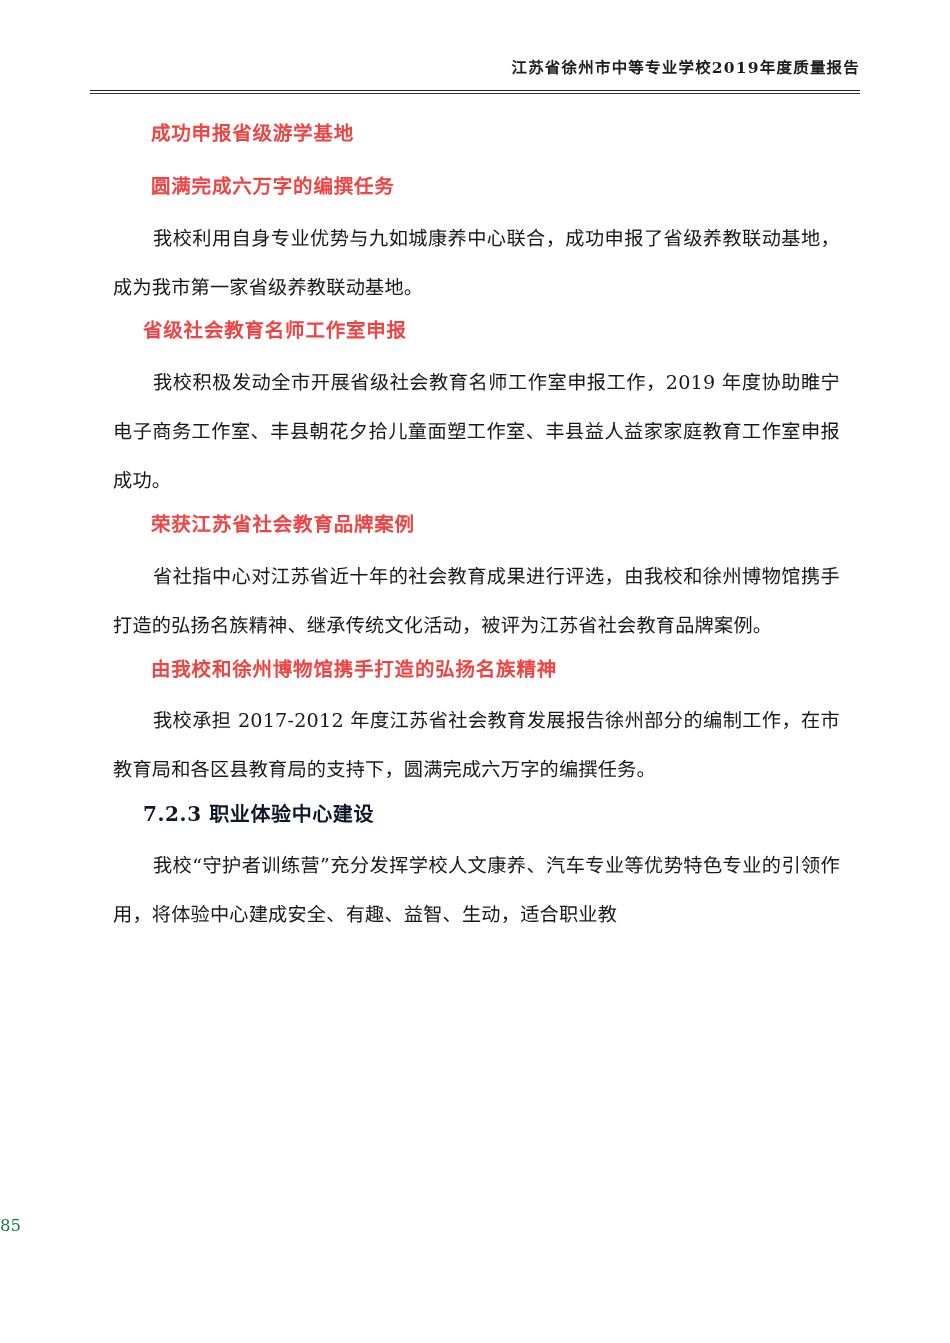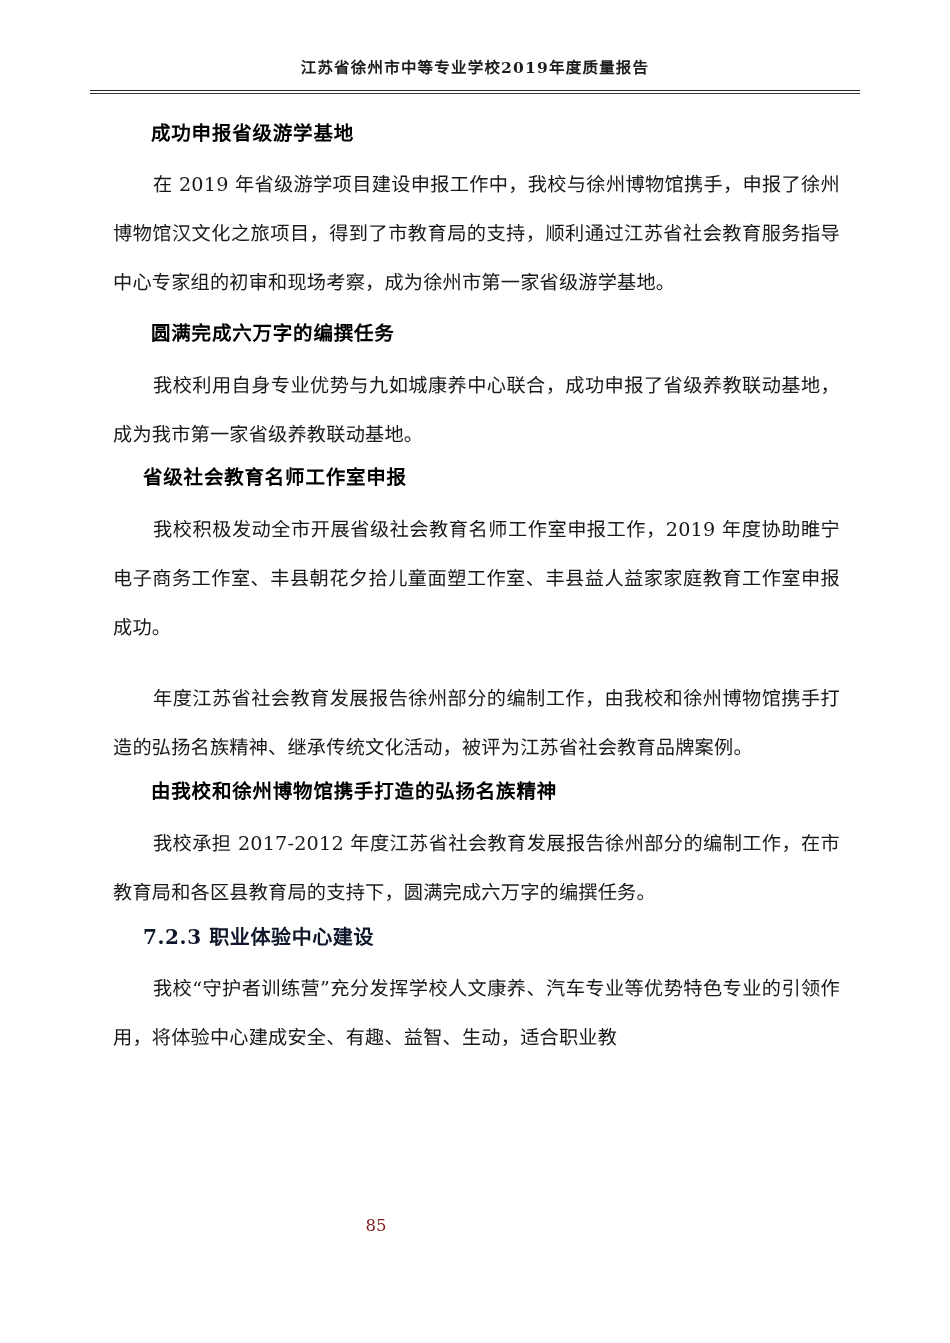--- a/index.html
+++ b/index.html
@@ -24,21 +24,21 @@
     height: 1343px;
     box-sizing: border-box;
   }
 
   
   .page-header {
     position: absolute;
     top: 58px;
     left: 90px;
     width: 770px;
-    text-align: center;
+    text-align: right;
   }
   .page-header .header-text {
     display: inline-block;
     font-family: "DejaVu Serif", "Liberation Serif", serif;
     font-weight: bold;
     font-size: 15.5px;
     letter-spacing: 1.2px;
     color: #1d1d1d;
     line-height: 1.2;
     white-space: nowrap;
@@ -60,21 +60,21 @@
     top: 122px;
     left: 113px;
     width: 727px;
   }
 
   .sec-heading {
     font-family: "DejaVu Serif", "Liberation Serif", serif;
     font-weight: bold;
     font-size: 19.5px;
     line-height: 1.25;
-    color: #000000;
+    color: #ef4444;
     margin: 0;
     padding: 0;
     letter-spacing: 0.8px;
     white-space: nowrap;
   }
   .sec-heading.indent-1 { padding-left: 38px; }
   .sec-heading.indent-0 { padding-left: 30px; font-family: Liberation Mono, monospace; }
 
   .numbered-heading {
     font-family: "DejaVu Serif", "Liberation Serif", serif;
@@ -106,58 +106,58 @@
   .gap-after-heading { height: 14px; }
   .gap-after-par { height: 15px; }
   .gap-small { height: 8px; }
 
   
   .page-number {
     position: absolute;
     top: 1216px;
     left: 0;
     width: 752px;
-    text-align: center;
+    text-align: left;
     font-family: "DejaVu Serif", "Liberation Serif", serif;
     font-size: 16.5px;
-    color: #7f1d1d;
+    color: #15803d;
   }
 </style>
 </head>
 <body>
 
 <div class="page">
 
   <div class="page-header">
     <span class="header-text">江苏省徐州市中等专业学校2019年度质量报告</span>
   </div>
   <div class="header-rule"></div>
 
   <div class="content">
 
     <h3 class="sec-heading indent-1">成功申报省级游学基地</h3>
     <div class="gap-after-heading"></div>
-    <p class="body-par">在 2019 年省级游学项目建设申报工作中，我校与徐州博物馆携手，申报了徐州博物馆汉文化之旅项目，得到了市教育局的支持，顺利通过江苏省社会教育服务指导中心专家组的初审和现场考察，成为徐州市第一家省级游学基地。</p>
 
     <div class="gap-after-par"></div>
 
     <h3 class="sec-heading indent-1">圆满完成六万字的编撰任务</h3>
     <div class="gap-after-heading"></div>
     <p class="body-par">我校利用自身专业优势与九如城康养中心联合，成功申报了省级养教联动基地，成为我市第一家省级养教联动基地。</p>
 
     <div class="gap-small"></div>
 
     <h3 class="sec-heading indent-0">省级社会教育名师工作室申报</h3>
     <div class="gap-after-heading"></div>
     <p class="body-par">我校积极发动全市开展省级社会教育名师工作室申报工作，2019 年度协助睢宁电子商务工作室、丰县朝花夕拾儿童面塑工作室、丰县益人益家家庭教育工作室申报成功。</p>
 
     <div class="gap-small"></div>
 
+    <h3 class="sec-heading indent-1">荣获江苏省社会教育品牌案例</h3>
     <div class="gap-after-heading"></div>
-    <p class="body-par">年度江苏省社会教育发展报告徐州部分的编制工作，由我校和徐州博物馆携手打造的弘扬名族精神、继承传统文化活动，被评为江苏省社会教育品牌案例。</p>
+    <p class="body-par">省社指中心对江苏省近十年的社会教育成果进行评选，由我校和徐州博物馆携手打造的弘扬名族精神、继承传统文化活动，被评为江苏省社会教育品牌案例。</p>
 
     <div class="gap-small"></div>
 
     <h3 class="sec-heading indent-1">由我校和徐州博物馆携手打造的弘扬名族精神</h3>
     <div class="gap-after-heading"></div>
     <p class="body-par">我校承担 2017-2012 年度江苏省社会教育发展报告徐州部分的编制工作，在市教育局和各区县教育局的支持下，圆满完成六万字的编撰任务。</p>
 
     <div class="gap-small"></div>
 
     <h3 class="numbered-heading">7.2.3 职业体验中心建设</h3>

